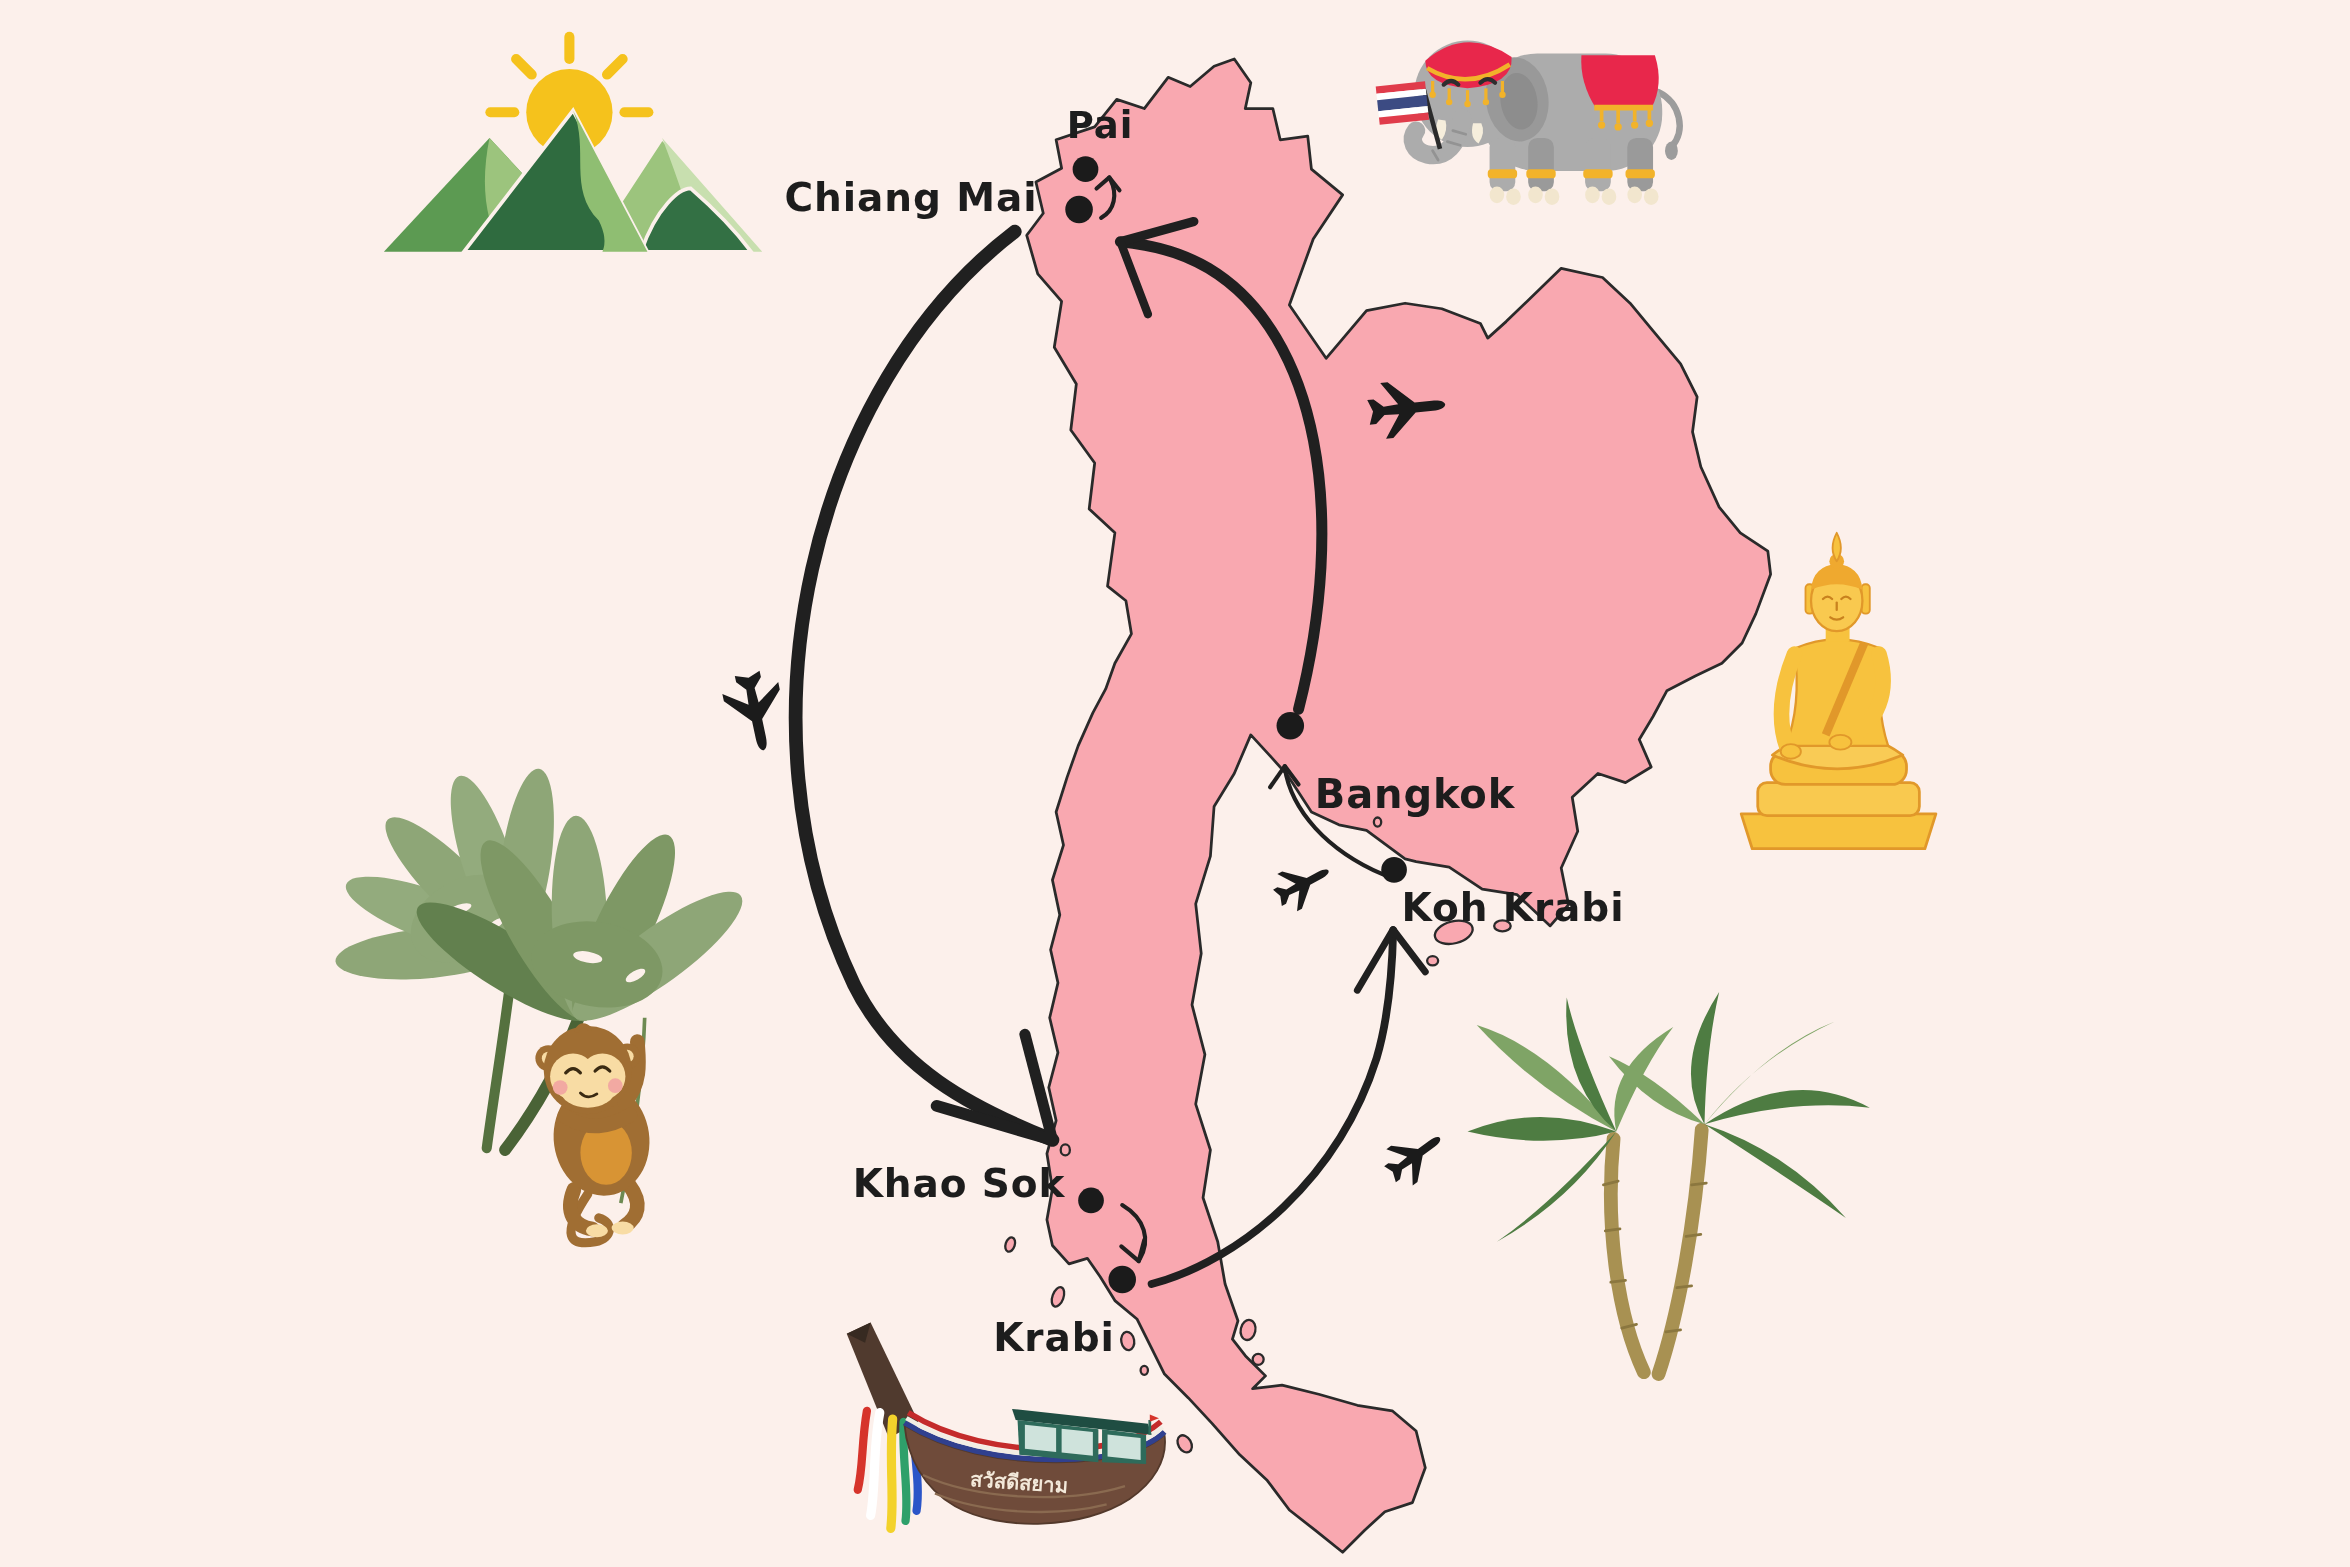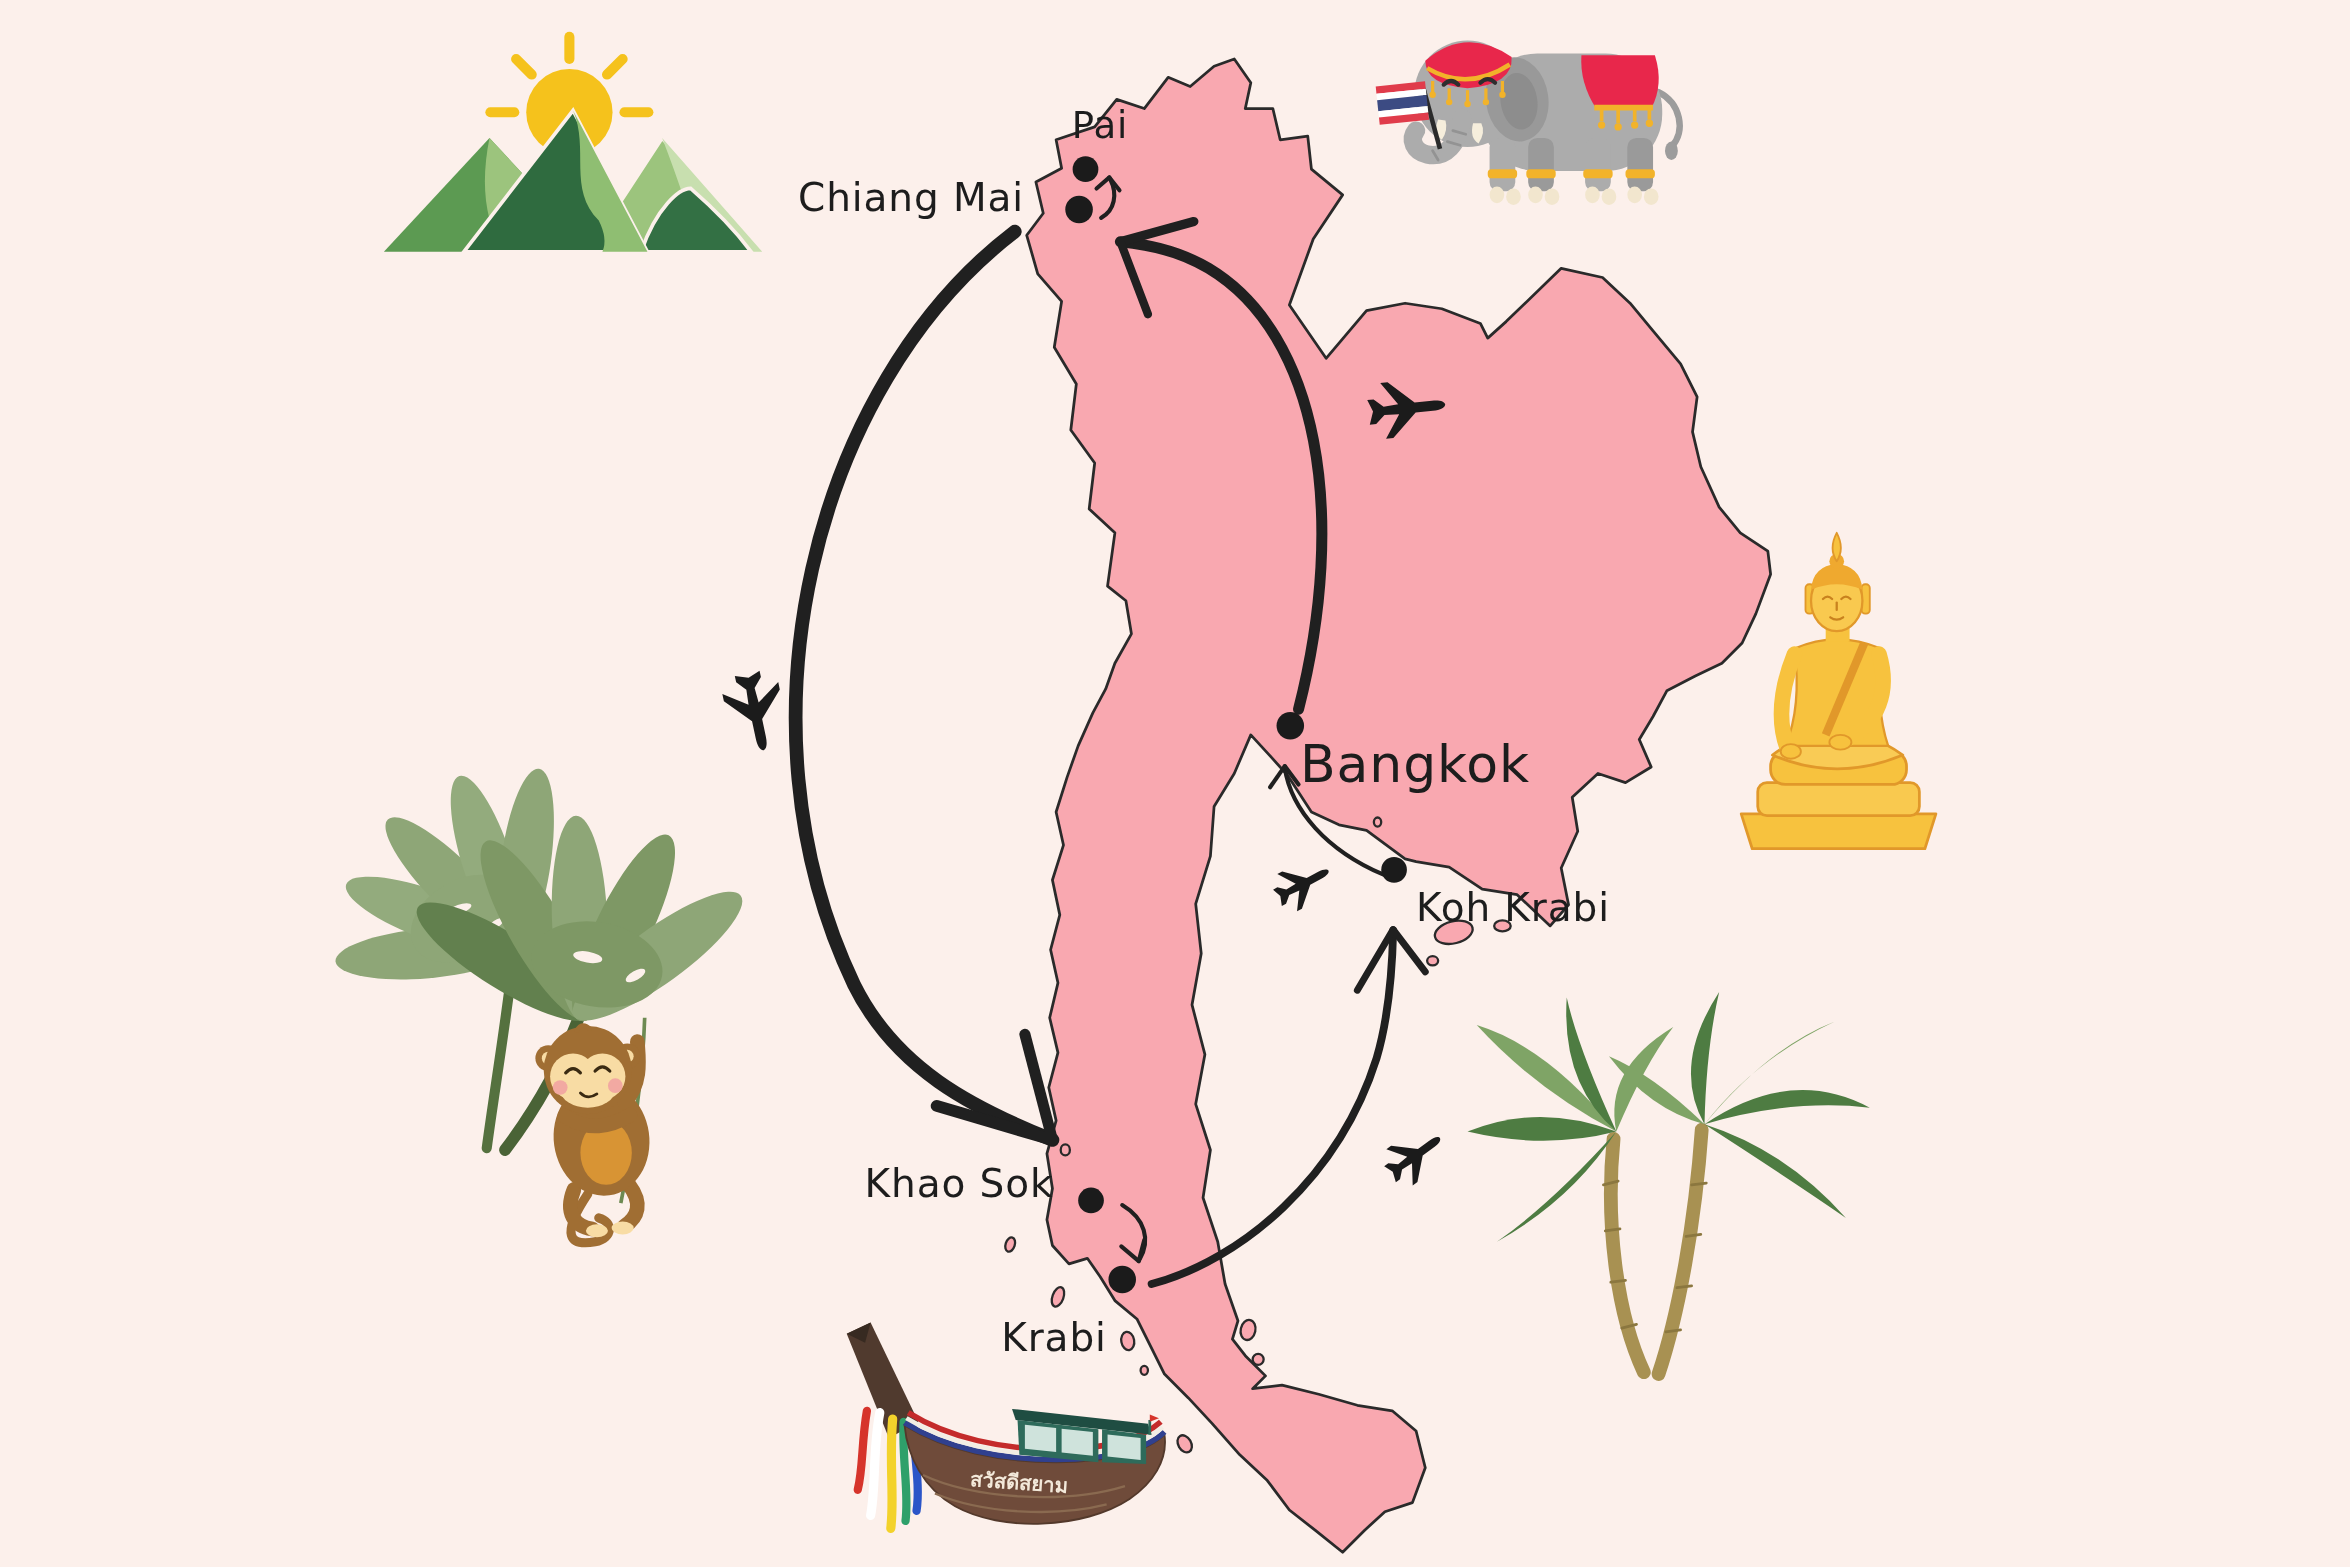--- a/index.html
+++ b/index.html
@@ -1,23 +1,23 @@
 <!DOCTYPE html>
 <html style="font-size:14.7px"><head>
 <meta charset="utf-8">
 <style>
   html,body{margin:0;padding:0;}
   body{width:2351px;height:1568px;background:#FCF0EB;overflow:hidden;position:relative;
        font-family:"DejaVu Sans",sans-serif;}
   #canvas{position:absolute;left:0;top:0;width:2351px;height:1568px;}
   #scene{position:absolute;left:0;top:0;}
   .city-label{position:absolute;transform:translate(-50%,-50%);
-      font-weight:400;font-size:39px;color:#1d1d1d;letter-spacing:0.9px;white-space:nowrap;}
+      font-weight:700;font-size:39px;color:#1d1d1d;letter-spacing:0.9px;white-space:nowrap;}
   .city-label.sm{font-size:37px;}
-  .city-label.lg{font-size:52px;}
+  .city-label.lg{font-size:40px;margin-top:30px;}
 </style>
 </head>
 <body>
 
 <div id="canvas">
 
 <svg id="scene" width="2351" height="1568" viewBox="0 0 2560 1707" xmlns="http://www.w3.org/2000/svg">
 
   <g>
     <path fill="#F9A8B0" stroke="#2A2A2A" stroke-width="3" stroke-linejoin="round" d="M1344,64 L1362,90 L1356,118 L1386,118 L1394,152 L1424,148 L1428,184

